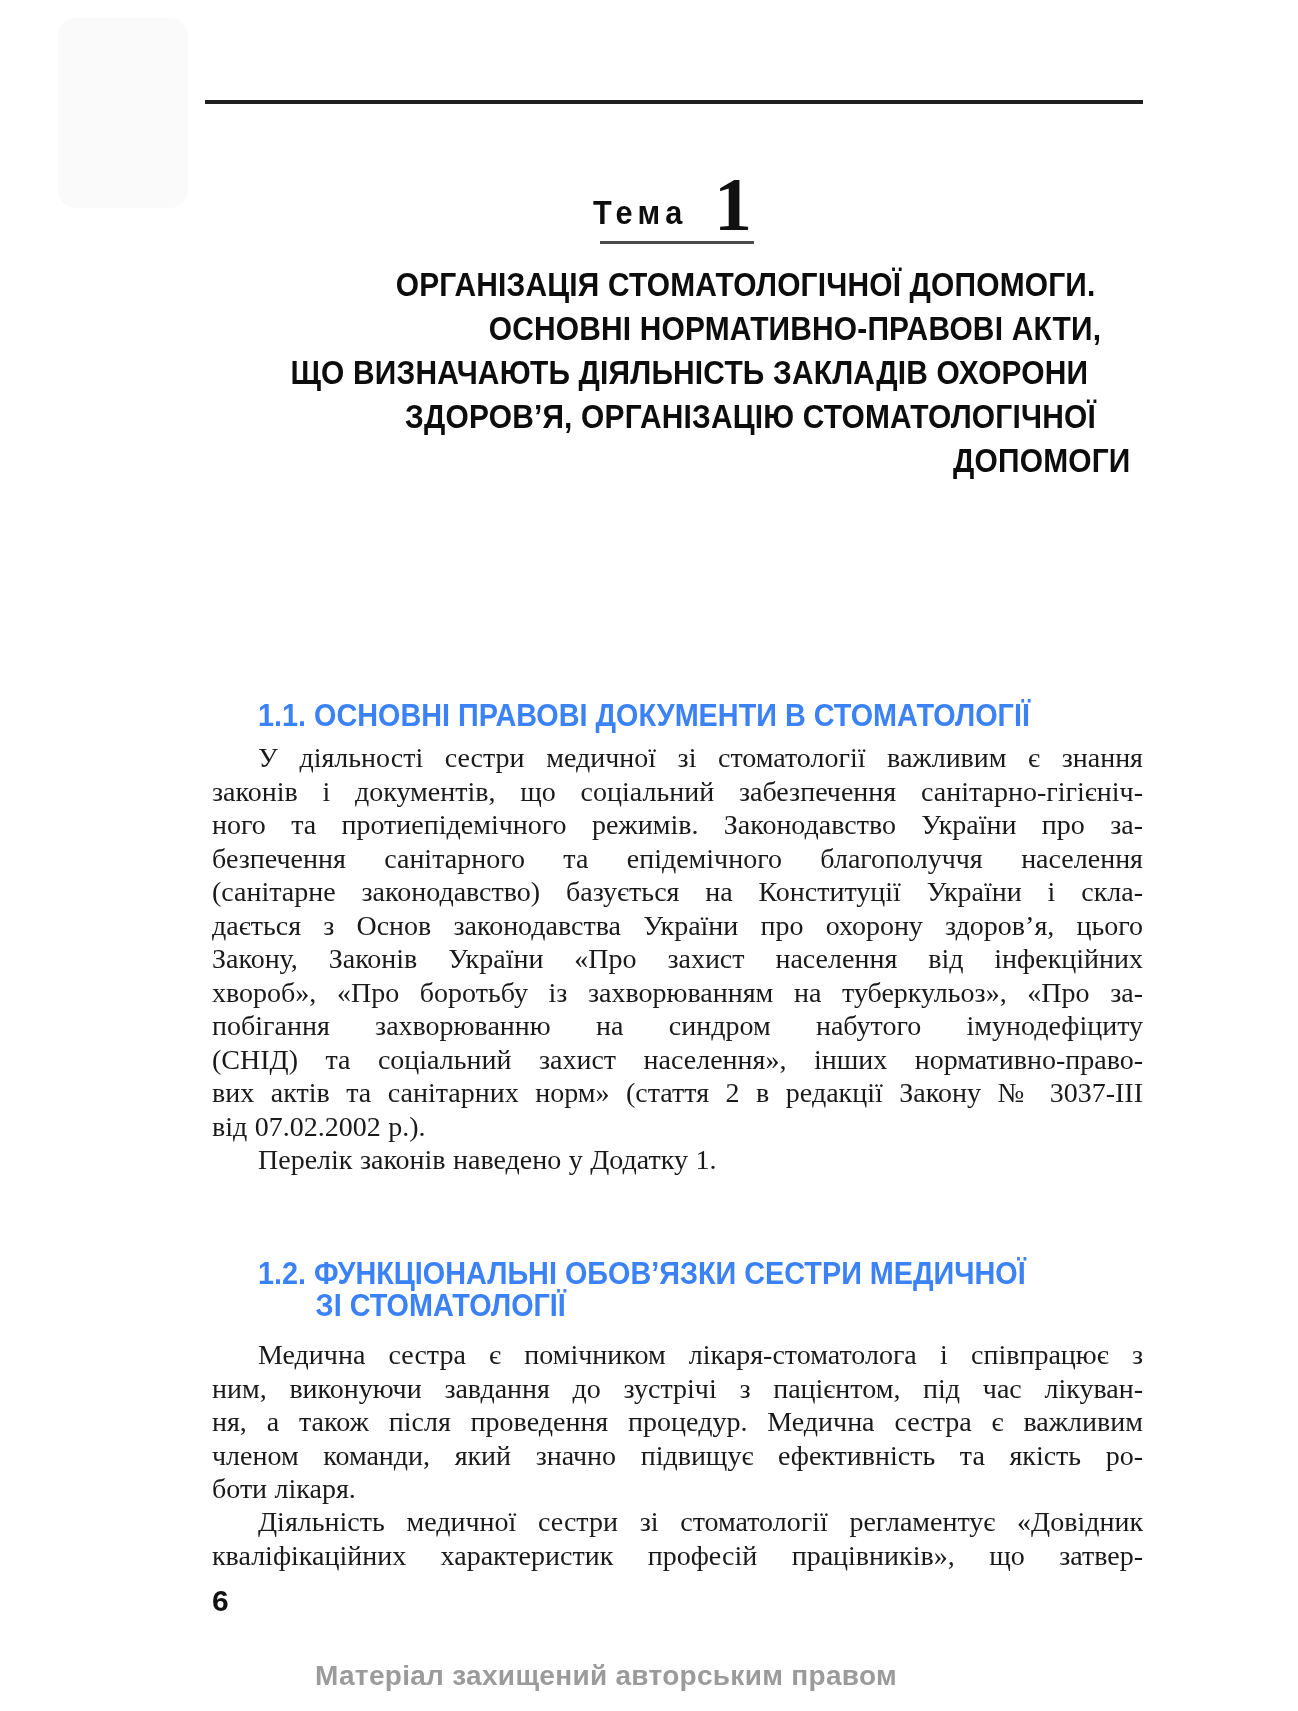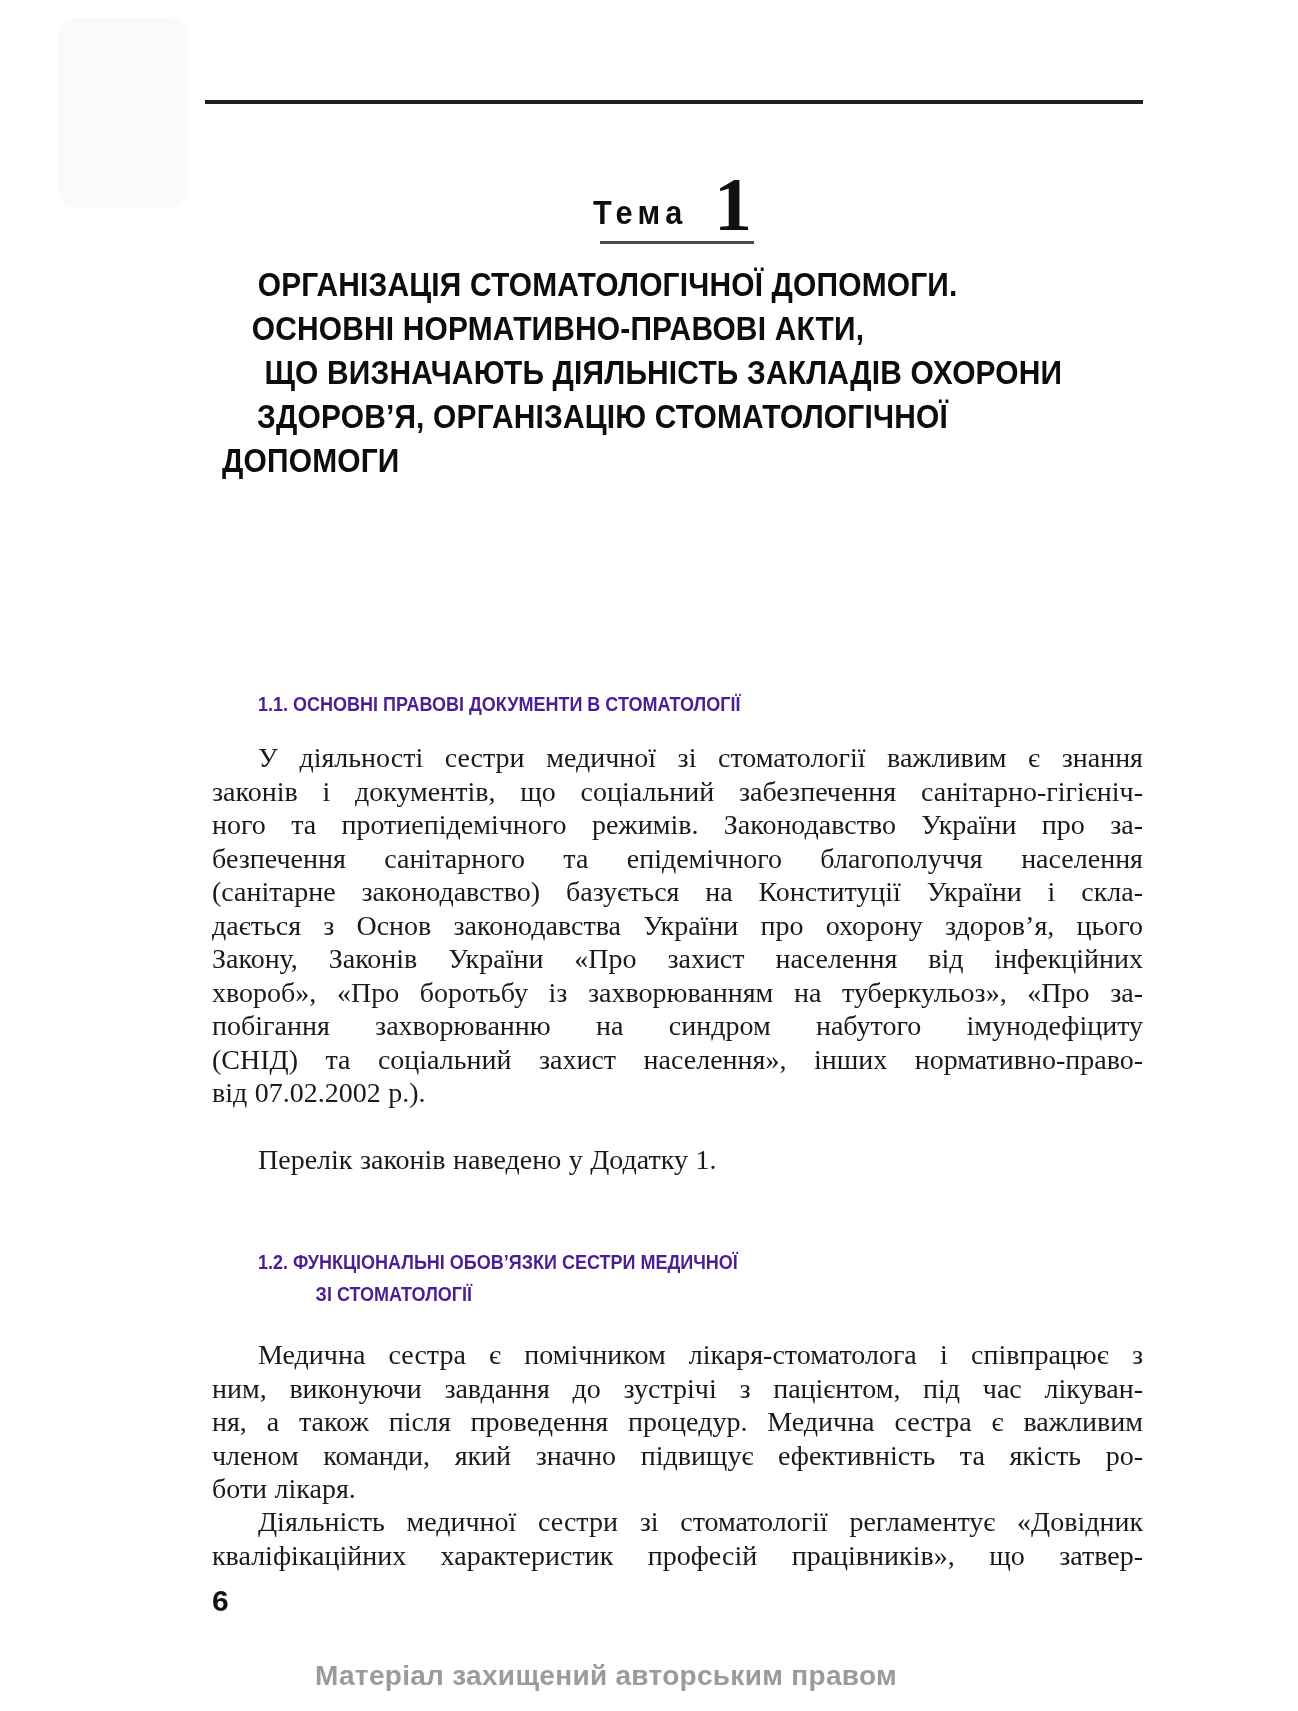--- a/index.html
+++ b/index.html
@@ -62,41 +62,42 @@
   .chapter-underline {
     position: absolute;
     left: 600px; top: 241px;
     width: 154px; height: 3px;
     background: #4a4a4a;
   }
   .chapter-title {
     position: absolute;
     left: 210px; top: 262px;
     width: 933px;
-    text-align: left;
+    text-align: right;
     font-family: "Liberation Sans", sans-serif;
     font-weight: bold;
     font-size: 34px;
     line-height: 44px;
     color: #0d0d0d;
     letter-spacing: 0.2px;
   }
   .chapter-title .tline {
     display: inline-block;
     transform: scaleX(0.88);
     white-space: nowrap;
   }
   .sec-heading {
     position: absolute;
     font-family: "Liberation Sans", sans-serif;
     font-weight: bold;
-    font-size: 20px;
+    font-size: 32px;
     line-height: 32px;
-    color: #4c1d95;
-    white-space: nowrap;
+    color: #3b82f6;
+    white-space: nowrap;
+    margin-top: 11px;
   }
   .sec-heading .hline {
     display: inline-block;
     transform: scaleX(0.9);
     transform-origin: left center;
     white-space: nowrap;
   }
   #heading-1-1 { left: 258px; top: 688px; }
   #heading-1-2 { left: 258px; top: 1246px; }
   #heading-1-2 .hline2 { display: block; padding-left: 64px; }
@@ -172,20 +173,21 @@
     <div class="bl first">У діяльності сестри медичної зі стоматології важливим є знання</div>
     <div class="bl">законів і документів, що соціальний забезпечення санітарно-гігієніч-</div>
     <div class="bl">ного та протиепідемічного режимів. Законодавство України про за-</div>
     <div class="bl">безпечення санітарного та епідемічного благополуччя населення</div>
     <div class="bl">(санітарне законодавство) базується на Конституції України і скла-</div>
     <div class="bl">дається з Основ законодавства України про охорону здоров’я, цього</div>
     <div class="bl">Закону, Законів України «Про захист населення від інфекційних</div>
     <div class="bl">хвороб», «Про боротьбу із захворюванням на туберкульоз», «Про за-</div>
     <div class="bl">побігання захворюванню на синдром набутого імунодефіциту</div>
     <div class="bl">(СНІД) та соціальний захист населення», інших нормативно-право-</div>
+    <div class="bl">вих актів та санітарних норм» (стаття 2 в редакції Закону № 3037-III</div>
     <div class="bl last">від 07.02.2002 р.).</div>
   </div>
 
   <div id="para-2" class="para">
     <div class="bl first last">Перелік законів наведено у Додатку 1.</div>
   </div>
 
   <div id="heading-1-2" class="sec-heading">
     <span class="hline">1.2. ФУНКЦІОНАЛЬНІ ОБОВ’ЯЗКИ СЕСТРИ МЕДИЧНОЇ</span>
     <span class="hline hline2">ЗІ СТОМАТОЛОГІЇ</span>

